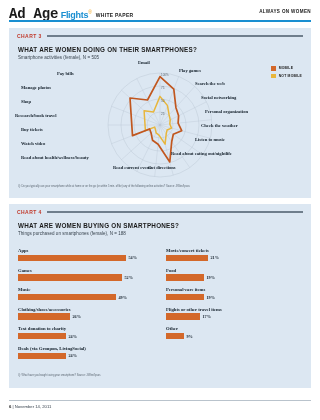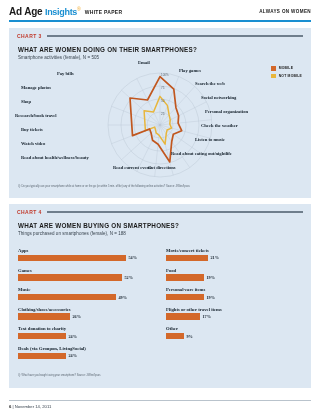--- a/index.html
+++ b/index.html
@@ -3,21 +3,21 @@
 <meta charset="utf-8">
 <style>
   html,body{margin:0;padding:0;}
   body{
     width:320px;height:420px;background:#ffffff;
     font-family:"Liberation Sans",sans-serif;overflow:hidden;position:relative;
   }
   
   .page-header{position:absolute;left:0;top:0;width:320px;height:24px;}
   .brand{position:absolute;left:9px;top:6px;display:flex;align-items:baseline;}
-  .brand-adage{font-family:Liberation Sans, sans-serif;font-size:10px;font-weight:bold;color:#1a1a1a;letter-spacing:-.2px;}
+  .brand-adage{font-family:Liberation Mono, monospace;font-size:14px;font-weight:bold;color:#1a1a1a;letter-spacing:-.2px;}
   .brand-insights{font-size:9px;font-weight:bold;color:#1a8fd1;margin-left:2.5px;letter-spacing:-.3px;}
   .brand-sup{font-size:5px;color:#f0a623;position:relative;top:-4px;left:0px;}
   .brand-wp{font-size:5px;font-weight:bold;color:#1a1a1a;margin-left:4px;letter-spacing:.3px;position:relative;top:-1px;}
   .brand-right{position:absolute;right:9px;top:9px;font-size:4.6px;font-weight:bold;color:#1a1a1a;letter-spacing:.35px;}
   .header-rule{position:absolute;left:9px;top:20px;width:302px;height:1.6px;background:#1a8fd1;}
 
   
   .panel{position:absolute;left:9px;width:302px;background:#dce7f2;}
   #chart3-panel{top:28px;height:170px;}
   #chart4-panel{top:204px;height:184px;}
@@ -57,21 +57,21 @@
   .footer-rule{position:absolute;left:9px;top:400px;width:302px;height:.8px;background:#b9c3cc;}
   .footer-text{position:absolute;left:9px;top:404px;font-size:4.2px;color:#36414c;}
   .footer-pg{font-weight:bold;color:#1a1a1a;}
 </style>
 </head>
 <body>
 
 <div class="page-header">
   <div class="brand">
     <span class="brand-adage">Ad Age</span>
-    <span class="brand-insights">Insights</span>
+    <span class="brand-insights">Flights</span>
     <span class="brand-sup">®</span>
     <span class="brand-wp">WHITE PAPER</span>
   </div>
   <div class="brand-right">ALWAYS ON WOMEN</div>
   <div class="header-rule"></div>
 </div>
 
 <div class="panel" id="chart3-panel">
 
   <div class="chart-tag-row">

